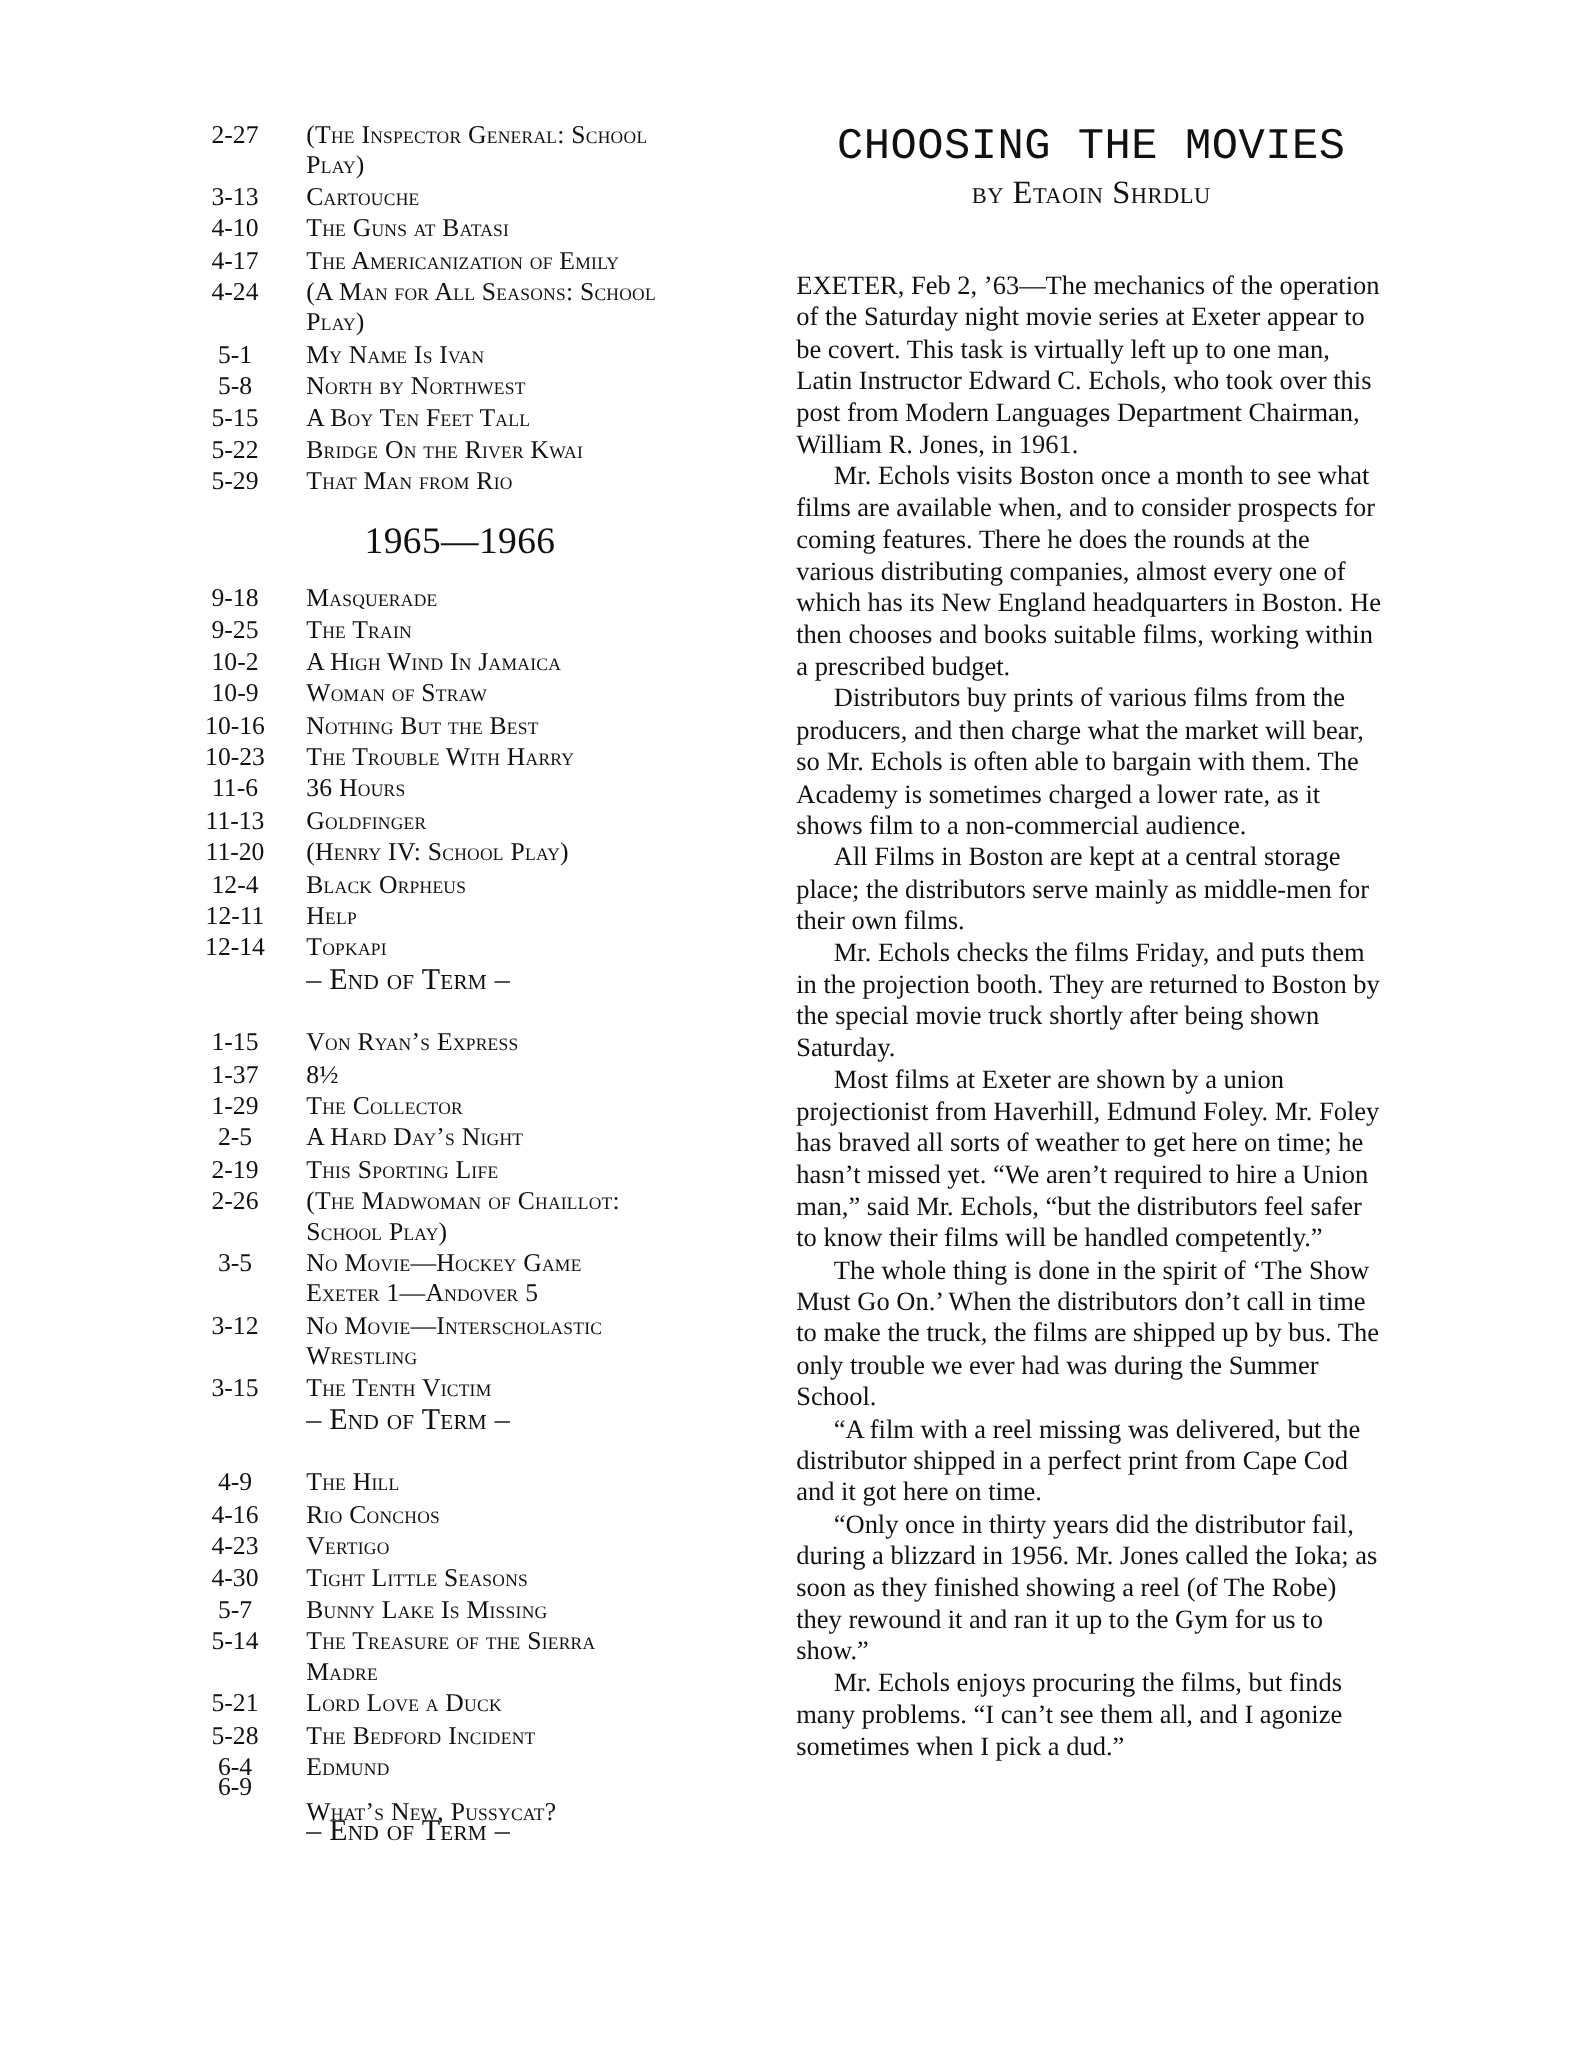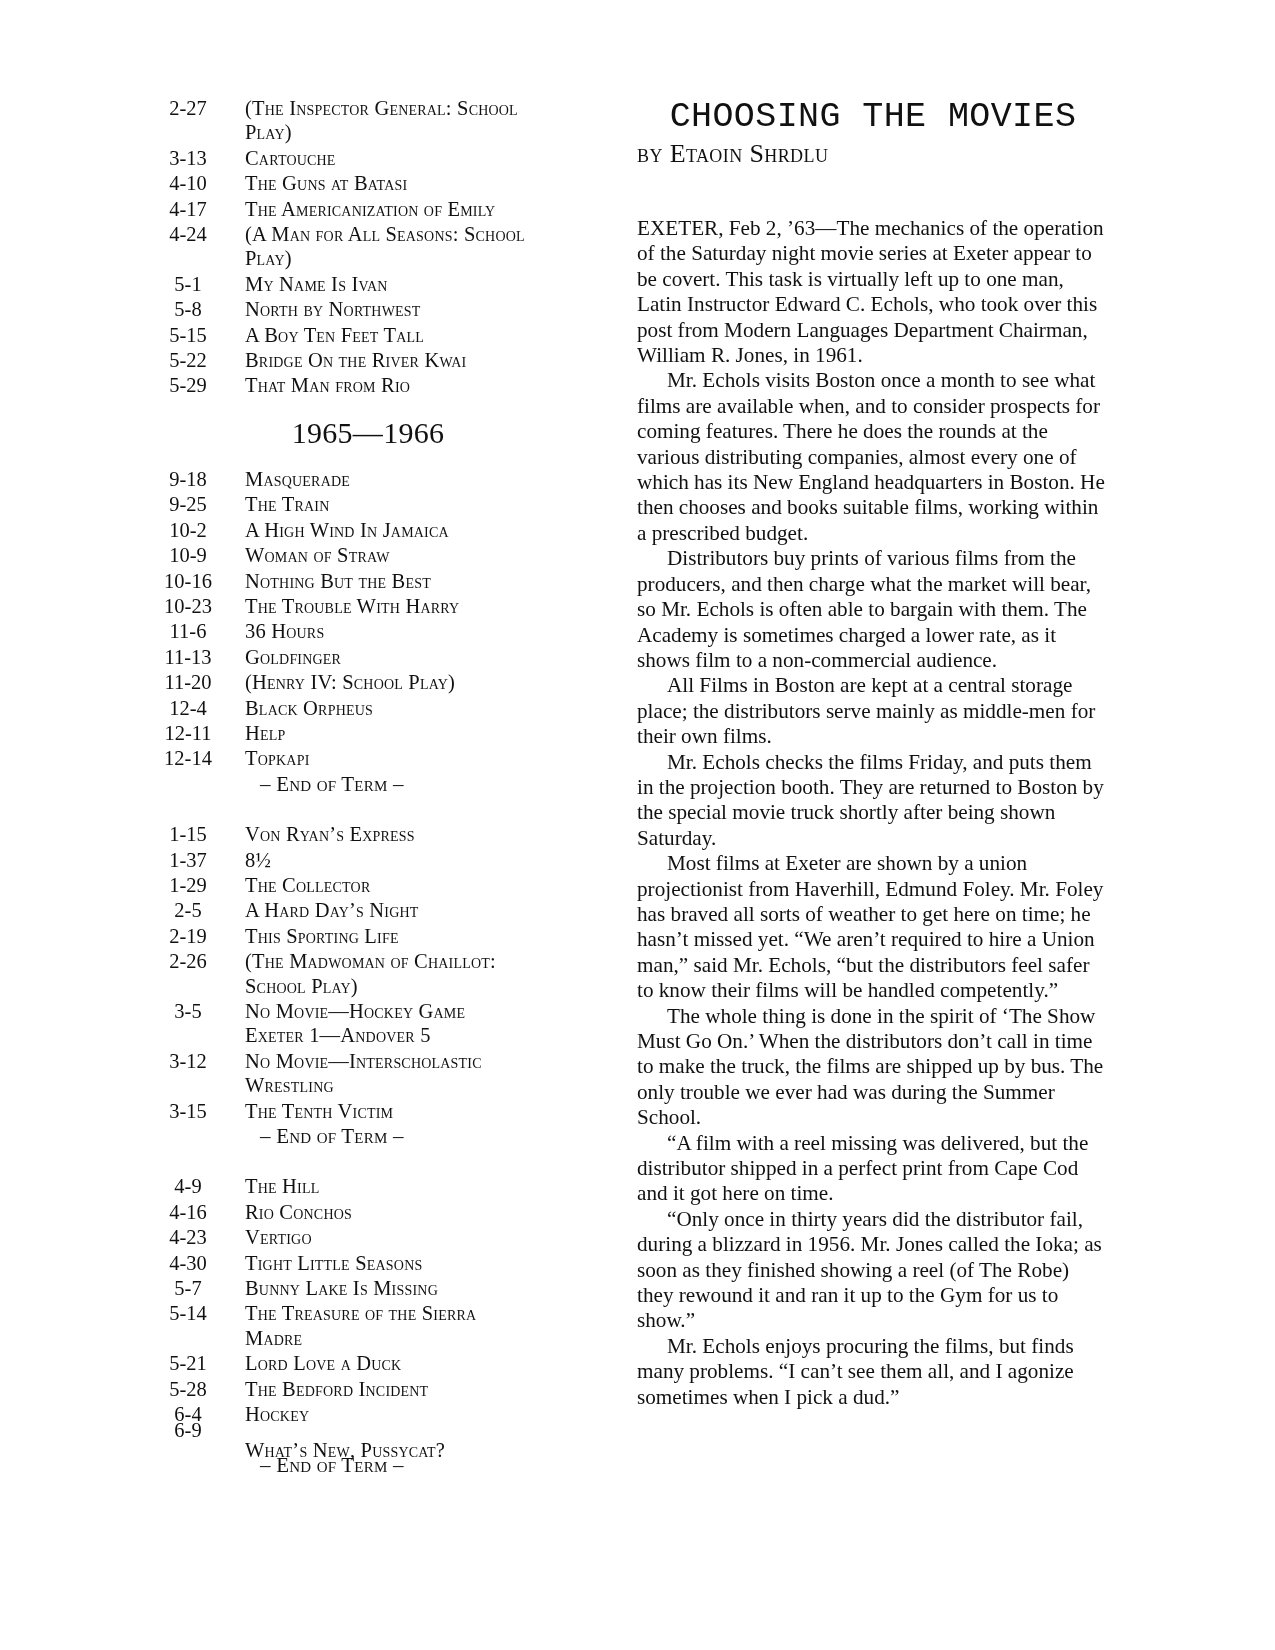--- a/index.html
+++ b/index.html
@@ -52,24 +52,23 @@
     letter-spacing: 0.2px;
   }
   .sched-title.plain {
     font-variant: normal;
   }
   .sched-title .cont {
     display: block;
   }
   .endterm {
     font-variant: small-caps;
-    font-size: 21px;
+    font-size: 24px;
     line-height: 24.4px;
     letter-spacing: 0.2px;
-    margin-left: 15px;
   }
   .endterm-row {
     display: flex;
     margin-bottom: 1px;
   }
   .endterm-row .sched-date { visibility: hidden; }
 
   .year-heading {
     text-align: center;
     font-size: 30px;
@@ -100,20 +99,21 @@
   .article-title {
     text-align: center;
     font-size: 35px;
     line-height: 42px;
     letter-spacing: 0.4px;
     margin: 0;
     font-weight: normal;
     font-family: Liberation Mono, monospace;
   }
   .article-byline {
+    text-align: center;
     font-size: 26px;
     line-height: 32px;
     font-variant: small-caps;
     letter-spacing: 0.4px;
     margin: 0 0 46px 0;
     font-weight: normal;
   }
   .article-body p {
     margin: 0;
     font-size: 21.2px;
@@ -302,21 +302,21 @@
         <div class="sched-row">
           <div class="sched-date">5-21</div>
           <div class="sched-title">Lord Love a Duck</div>
         </div>
         <div class="sched-row">
           <div class="sched-date">5-28</div>
           <div class="sched-title">The Bedford Incident</div>
         </div>
         <div class="sched-row">
           <div class="sched-date">6-4</div>
-          <div class="sched-title">Hockey</div>
+          <div class="sched-title">Edmund</div>
         </div>
         <div class="sched-row offset-last">
           <div class="sched-date">6-9</div>
           <div class="sched-title">What’s New, Pussycat?</div>
         </div>
         <div class="endterm-row">
           <div class="sched-date">0-0</div>
           <div class="endterm" style="padding-left: 7px;">– End of Term –</div>
         </div>
       </div>

